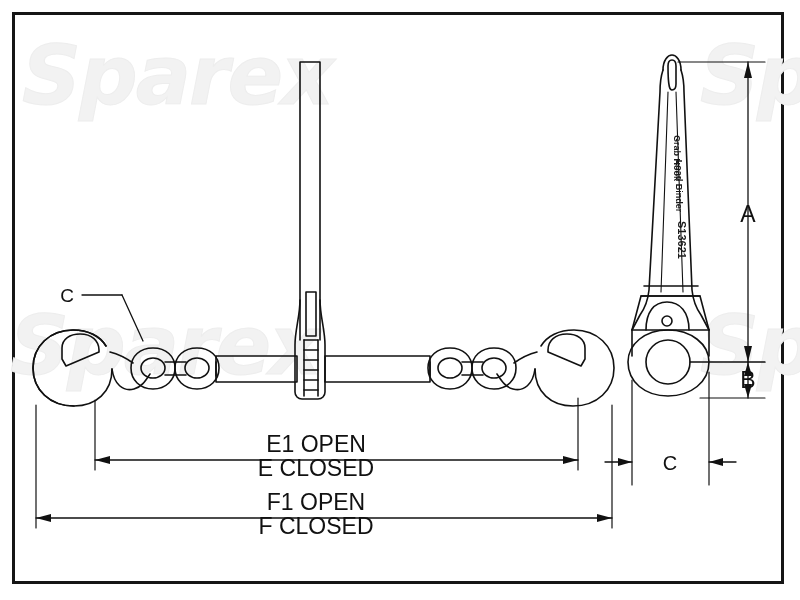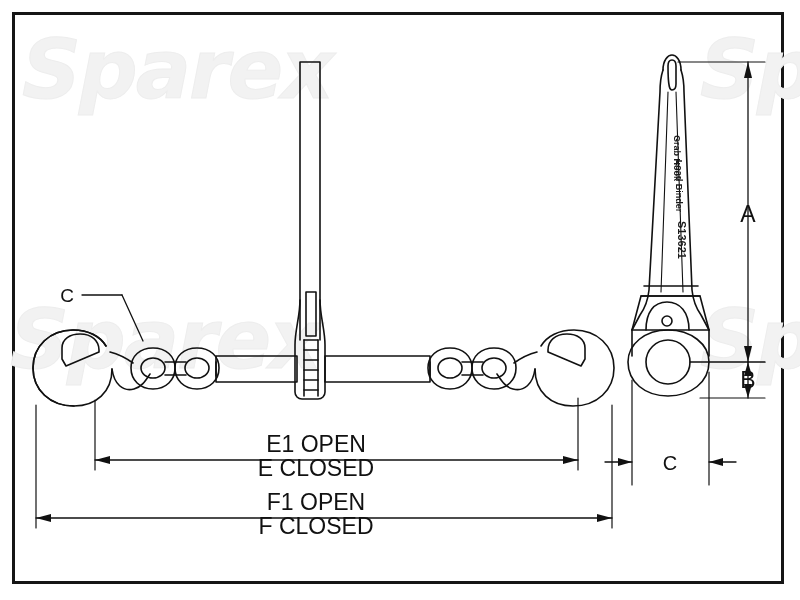--- a/index.html
+++ b/index.html
@@ -21,21 +21,21 @@
     left: 12px;
     top: 12px;
     width: 772px;
     height: 572px;
     border: 3px solid #151515;
     box-sizing: border-box;
     background: #ffffff;
   }
   #watermark-layer {
     position: absolute;
-    left: 0; top: 4px;
+    left: 0; top: 10px;
     width: 800px; height: 536px;
     pointer-events: none;
   }
   .wm {
     position: absolute;
     font-family: "DejaVu Sans", sans-serif;
     font-weight: bold;
     font-style: italic;
     color: #f2f2f2;
     letter-spacing: -2px;

